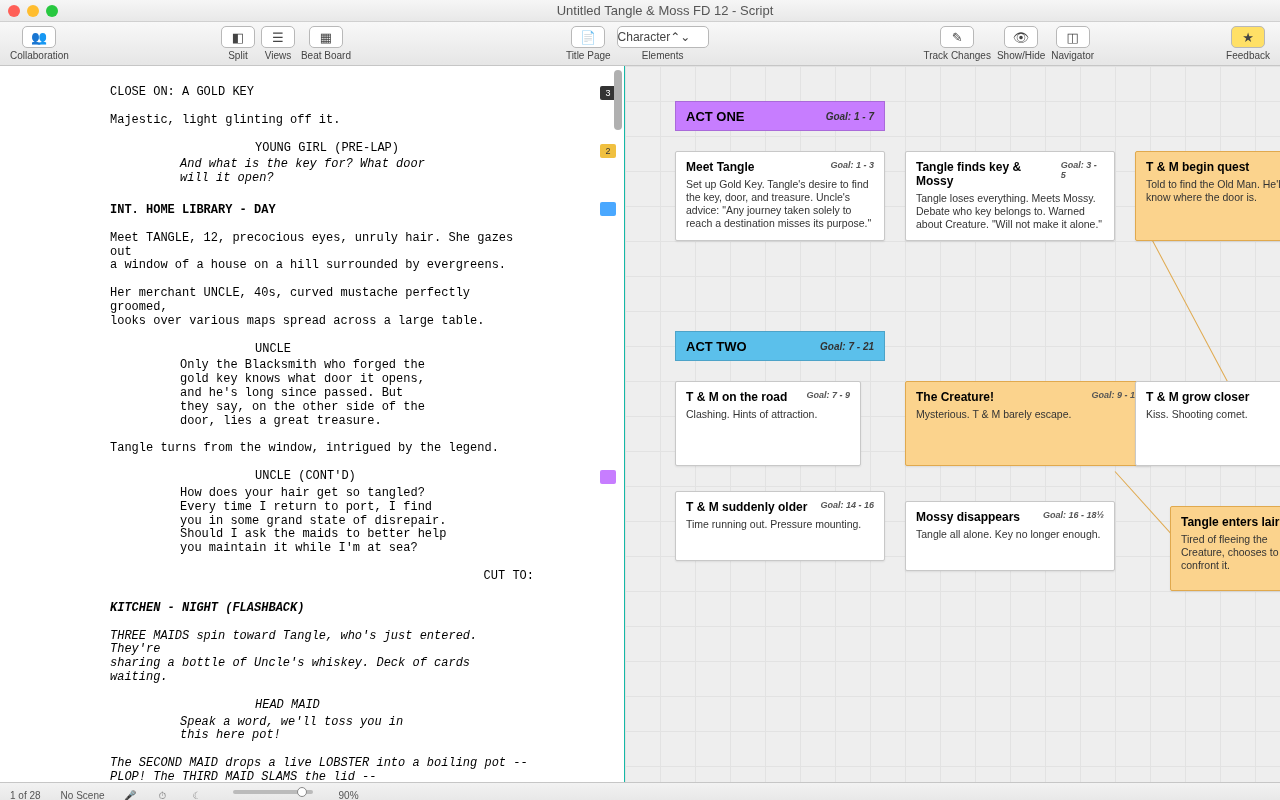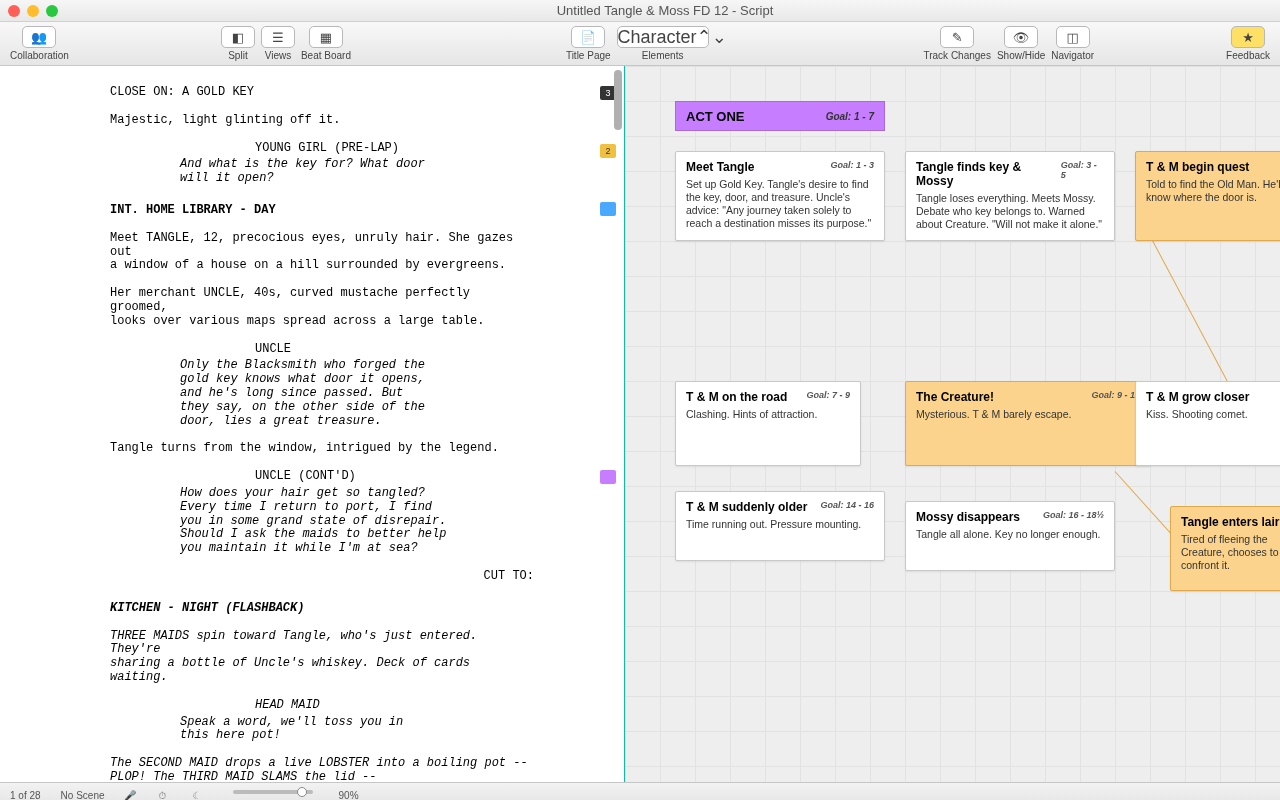--- a/index.html
+++ b/index.html
@@ -5,29 +5,29 @@
   * { margin:0; padding:0; box-sizing:border-box; }
   html,body { width:1280px; height:800px; font-family:-apple-system,Helvetica,Arial,sans-serif; font-size:12px; background:#ececec; overflow:hidden; }
   .titlebar { height:22px; background:linear-gradient(#f6f6f6,#e8e8e8); display:flex; align-items:center; padding:0 8px; border-bottom:1px solid #d0d0d0; }
   .traffic { display:flex; gap:7px; }
   .dot { width:12px; height:12px; border-radius:50%; }
   .red{background:#ff5f57}.yellow{background:#ffbd2e}.green{background:#28c840}
   .wtitle { flex:1; text-align:center; color:#555; font-size:13px; }
   .toolbar { height:44px; background:linear-gradient(#f8f8f8,#e6e6e6); border-bottom:1px solid #c6c6c6; display:flex; align-items:center; padding:0 10px; gap:6px; }
   .tool { display:flex; flex-direction:column; align-items:center; gap:2px; color:#444; font-size:10px; }
   .tool .ico { width:34px; height:22px; border:1px solid #b8b8b8; border-radius:5px; background:#fff; display:flex; align-items:center; justify-content:center; color:#444; font-size:13px; }
-  .sel { width:92px; height:22px; border:1px solid #b8b8b8; border-radius:5px; background:#fff; display:flex; align-items:center; justify-content:flex-start; font-size:18px; }
+  .sel { width:92px; height:22px; border:1px solid #b8b8b8; border-radius:5px; background:#fff; display:flex; align-items:center; justify-content:flex-start; font-size:12px; }
   .spacer{flex:1}
   .main { display:flex; height:716px; }
   .script { width:625px; background:#fff; border-right:1px solid #14b8a6; position:relative; overflow:hidden; }
   .page { padding:20px 90px 20px 110px; font-family:"Courier New",monospace; font-size:12px; line-height:1.15; color:#000; }
   .page p { margin:0 0 3px 0; white-space:pre-wrap; }
   .slug{font-weight:bold}
   .char{text-align:left; padding-left:145px;}
-  .dial{padding-left:70px; padding-right:80px;font-style:italic;}
+  .dial{padding-left:70px; padding-right:80px;}
   .trans{text-align:right}
   .ital{font-style:italic}
   .gutter{position:absolute; right:6px; top:20px; width:18px;}
   .mark{width:16px;height:14px;border-radius:2px;margin-bottom:2px;font-size:9px;display:flex;align-items:center;justify-content:center;color:#fff}
   .board { flex:1; background:#eee; background-image:linear-gradient(#e2e2e2 1px,transparent 1px),linear-gradient(90deg,#e2e2e2 1px,transparent 1px); background-size:35px 35px; position:relative; overflow:hidden; }
   .act { position:absolute; height:30px; display:flex; align-items:center; justify-content:space-between; padding:0 10px; font-weight:600; font-size:13px; border:1px solid rgba(0,0,0,.15); }
   .goal{font-size:10px;font-style:italic;color:#333}
   .card { position:absolute; background:#fff; border:1px solid #c8c8c8; border-radius:2px; padding:8px 10px; font-size:11px; box-shadow:0 1px 2px rgba(0,0,0,.08); }
   .card.h{background:#fbd38d;border-color:#e0a94e}
   .card h4{font-size:12px;font-weight:700;margin-bottom:4px;display:flex;justify-content:space-between}
@@ -183,20 +183,24 @@
   </div>
 
   <div class="board">
     <div class="line" style="left:520px;top:160px;width:250px;transform:rotate(62deg)"></div>
     <div class="line" style="left:490px;top:405px;width:160px;transform:rotate(48deg)"></div>
 
     <div class="act" style="left:50px;top:35px;width:210px;background:#c77dff">
       <span>ACT ONE</span>
       <span class="goal">Goal:  1 - 7</span>
     </div>
+    <div class="act" style="left:50px;top:265px;width:210px;background:#5bc0eb">
+      <span>ACT TWO</span>
+      <span class="goal">Goal:  7 - 21</span>
+    </div>
 
     <div class="card" style="left:50px;top:85px;width:210px;height:90px">
       <h4>
           <span>Meet Tangle</span>
           <span class="g">Goal:  1 - 3</span>
         </h4>
       <p>Set up Gold Key. Tangle's desire to find the key, door, and treasure. Uncle's advice: "Any journey taken solely to reach a destination misses its purpose."</p>
     </div>
     <div class="card" style="left:280px;top:85px;width:210px;height:90px">
       <h4>

